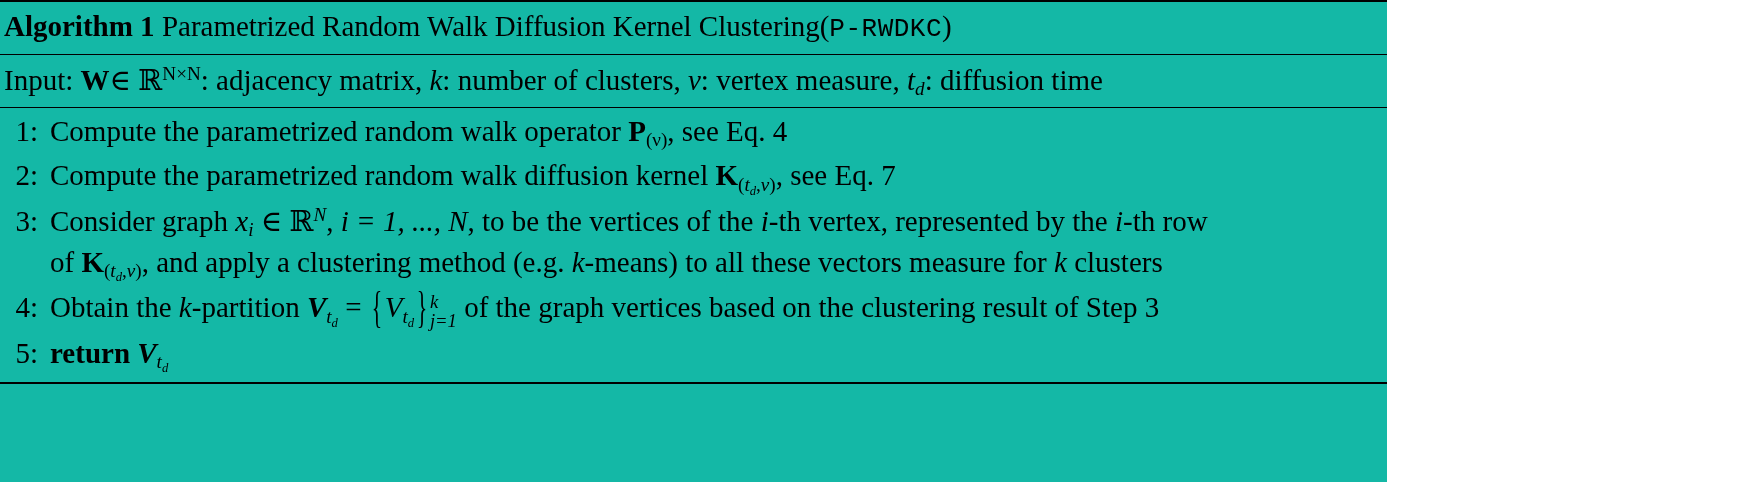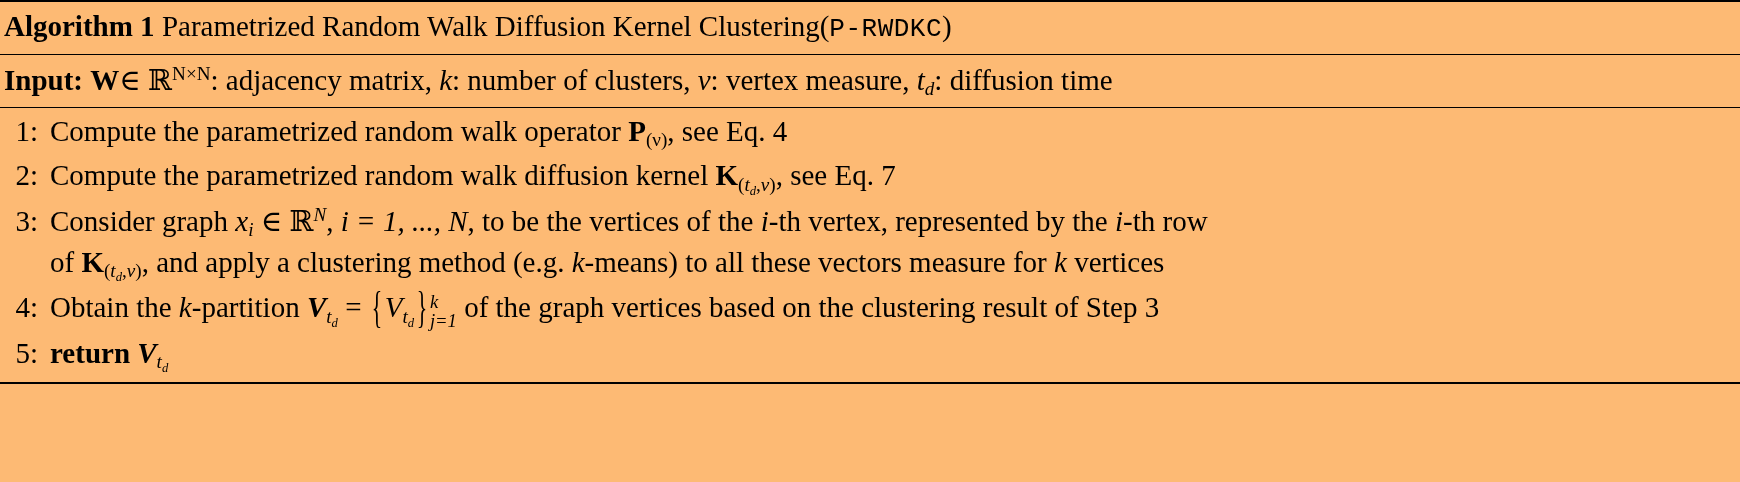--- a/index.html
+++ b/index.html
@@ -5,26 +5,26 @@
   html, body {
     margin: 0;
     padding: 0;
     background: #ffffff;
   }
   body {
     font-family: "Liberation Serif", "DejaVu Serif", serif;
     color: #000000;
   }
   #algo-box {
-    width: 1740px;
+    width: 1387px;
     height: 482px;
     box-sizing: border-box;
     padding: 0;
     position: relative;
-    background: #fdba74;
+    background: #14b8a6;
   }
   .rule {
     border: none;
     border-top: 2px solid #000;
     margin: 0;
   }
   .rule-thin {
     border: none;
     border-top: 1.5px solid #000;
     margin: 0;
@@ -35,21 +35,21 @@
     padding: 6px 4px 8px 4px;
     white-space: nowrap;
   }
   .algo-title .bold { font-weight: bold; }
   .io-block {
     padding: 6px 4px 6px 4px;
     font-size: 29px;
     line-height: 1.34;
   }
   .io-line { white-space: nowrap; }
-  .io-line .bold { font-weight: bold; }
+  .io-line .bold { font-weight: normal; }
   .steps {
     padding: 4px 4px 2px 4px;
     font-size: 29px;
     line-height: 1.33;
   }
   .step {
     display: flex;
     align-items: flex-start;
     margin: 0 0 3px 0;
   }
@@ -145,21 +145,21 @@
       </div>
     </div>
 
     <div class="step">
       <div class="step-num">3:</div>
       <div class="step-body">
         <div>
           <span>Consider graph </span><span class="mi">x</span><sub class="sm"><span class="mi">i</span></sub><span> ∈ ℝ</span><sup class="sm"><span class="mi">N</span></sup><span>, </span><span class="mi">i = 1, ..., N</span><span>, to be the vertices of the </span><span class="mi">i</span><span>-th vertex, represented by the </span><span class="mi">i</span><span>-th row</span>
         </div>
         <div class="line2">
-          <span>of </span><span class="mb">K</span><sub class="sm">(<span class="mi">t</span><sub class="sm"><span class="mi">d</span></sub>,<span class="mi">ν</span>)</sub><span>, and apply a clustering method (e.g. </span><span class="mi">k</span><span>-means) to all these vectors measure for </span><span class="mi">k</span><span> vertices</span>
+          <span>of </span><span class="mb">K</span><sub class="sm">(<span class="mi">t</span><sub class="sm"><span class="mi">d</span></sub>,<span class="mi">ν</span>)</sub><span>, and apply a clustering method (e.g. </span><span class="mi">k</span><span>-means) to all these vectors measure for </span><span class="mi">k</span><span> clusters</span>
         </div>
       </div>
     </div>
 
     <div class="step">
       <div class="step-num">4:</div>
       <div class="step-body">
         <span>Obtain the </span><span class="mi">k</span><span>-partition </span><span class="mbi">V</span><sub class="sm"><span class="mi">t</span><sub class="sm"><span class="mi">d</span></sub></sub><span> = </span><span class="nobr"><span class="brace">{</span><span class="mi">V</span><sub class="sm"><span class="mi">t</span><sub class="sm"><span class="mi">d</span></sub></sub><span class="brace">}</span><span class="supsub"><span class="up">k</span><span class="dn">j=1</span></span></span><span> of the graph vertices based on the clustering result of Step 3</span>
       </div>
     </div>

